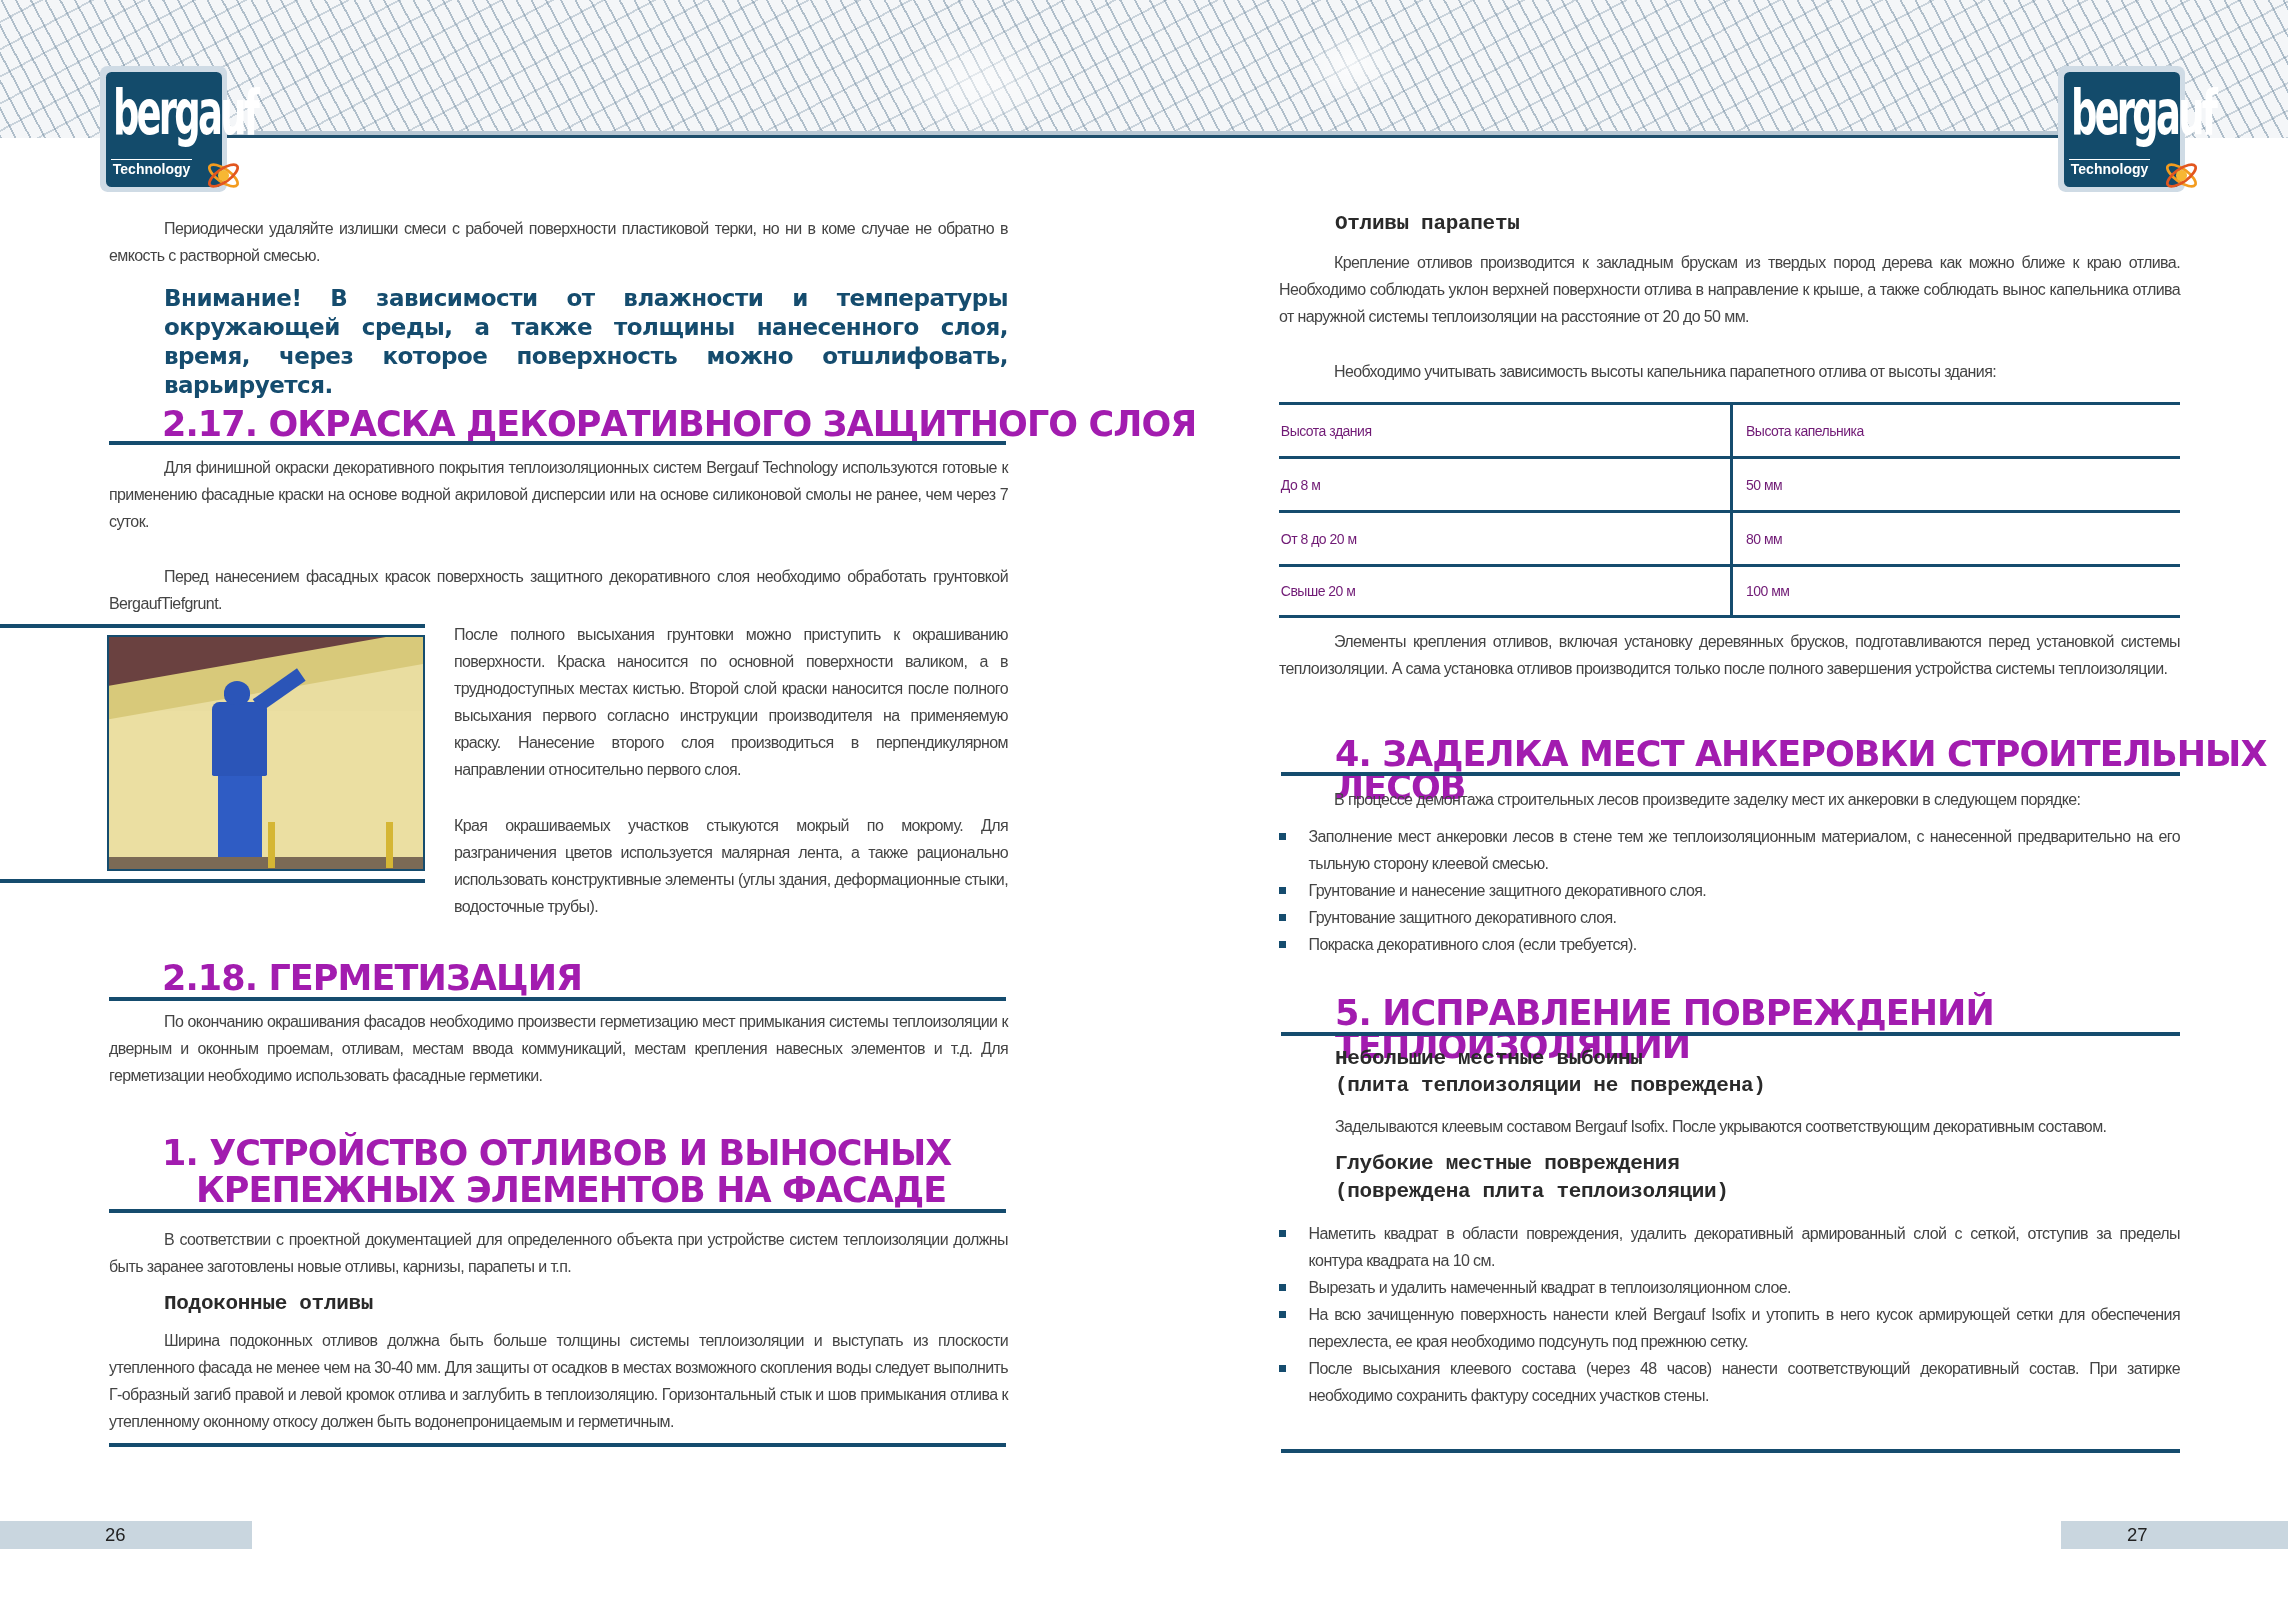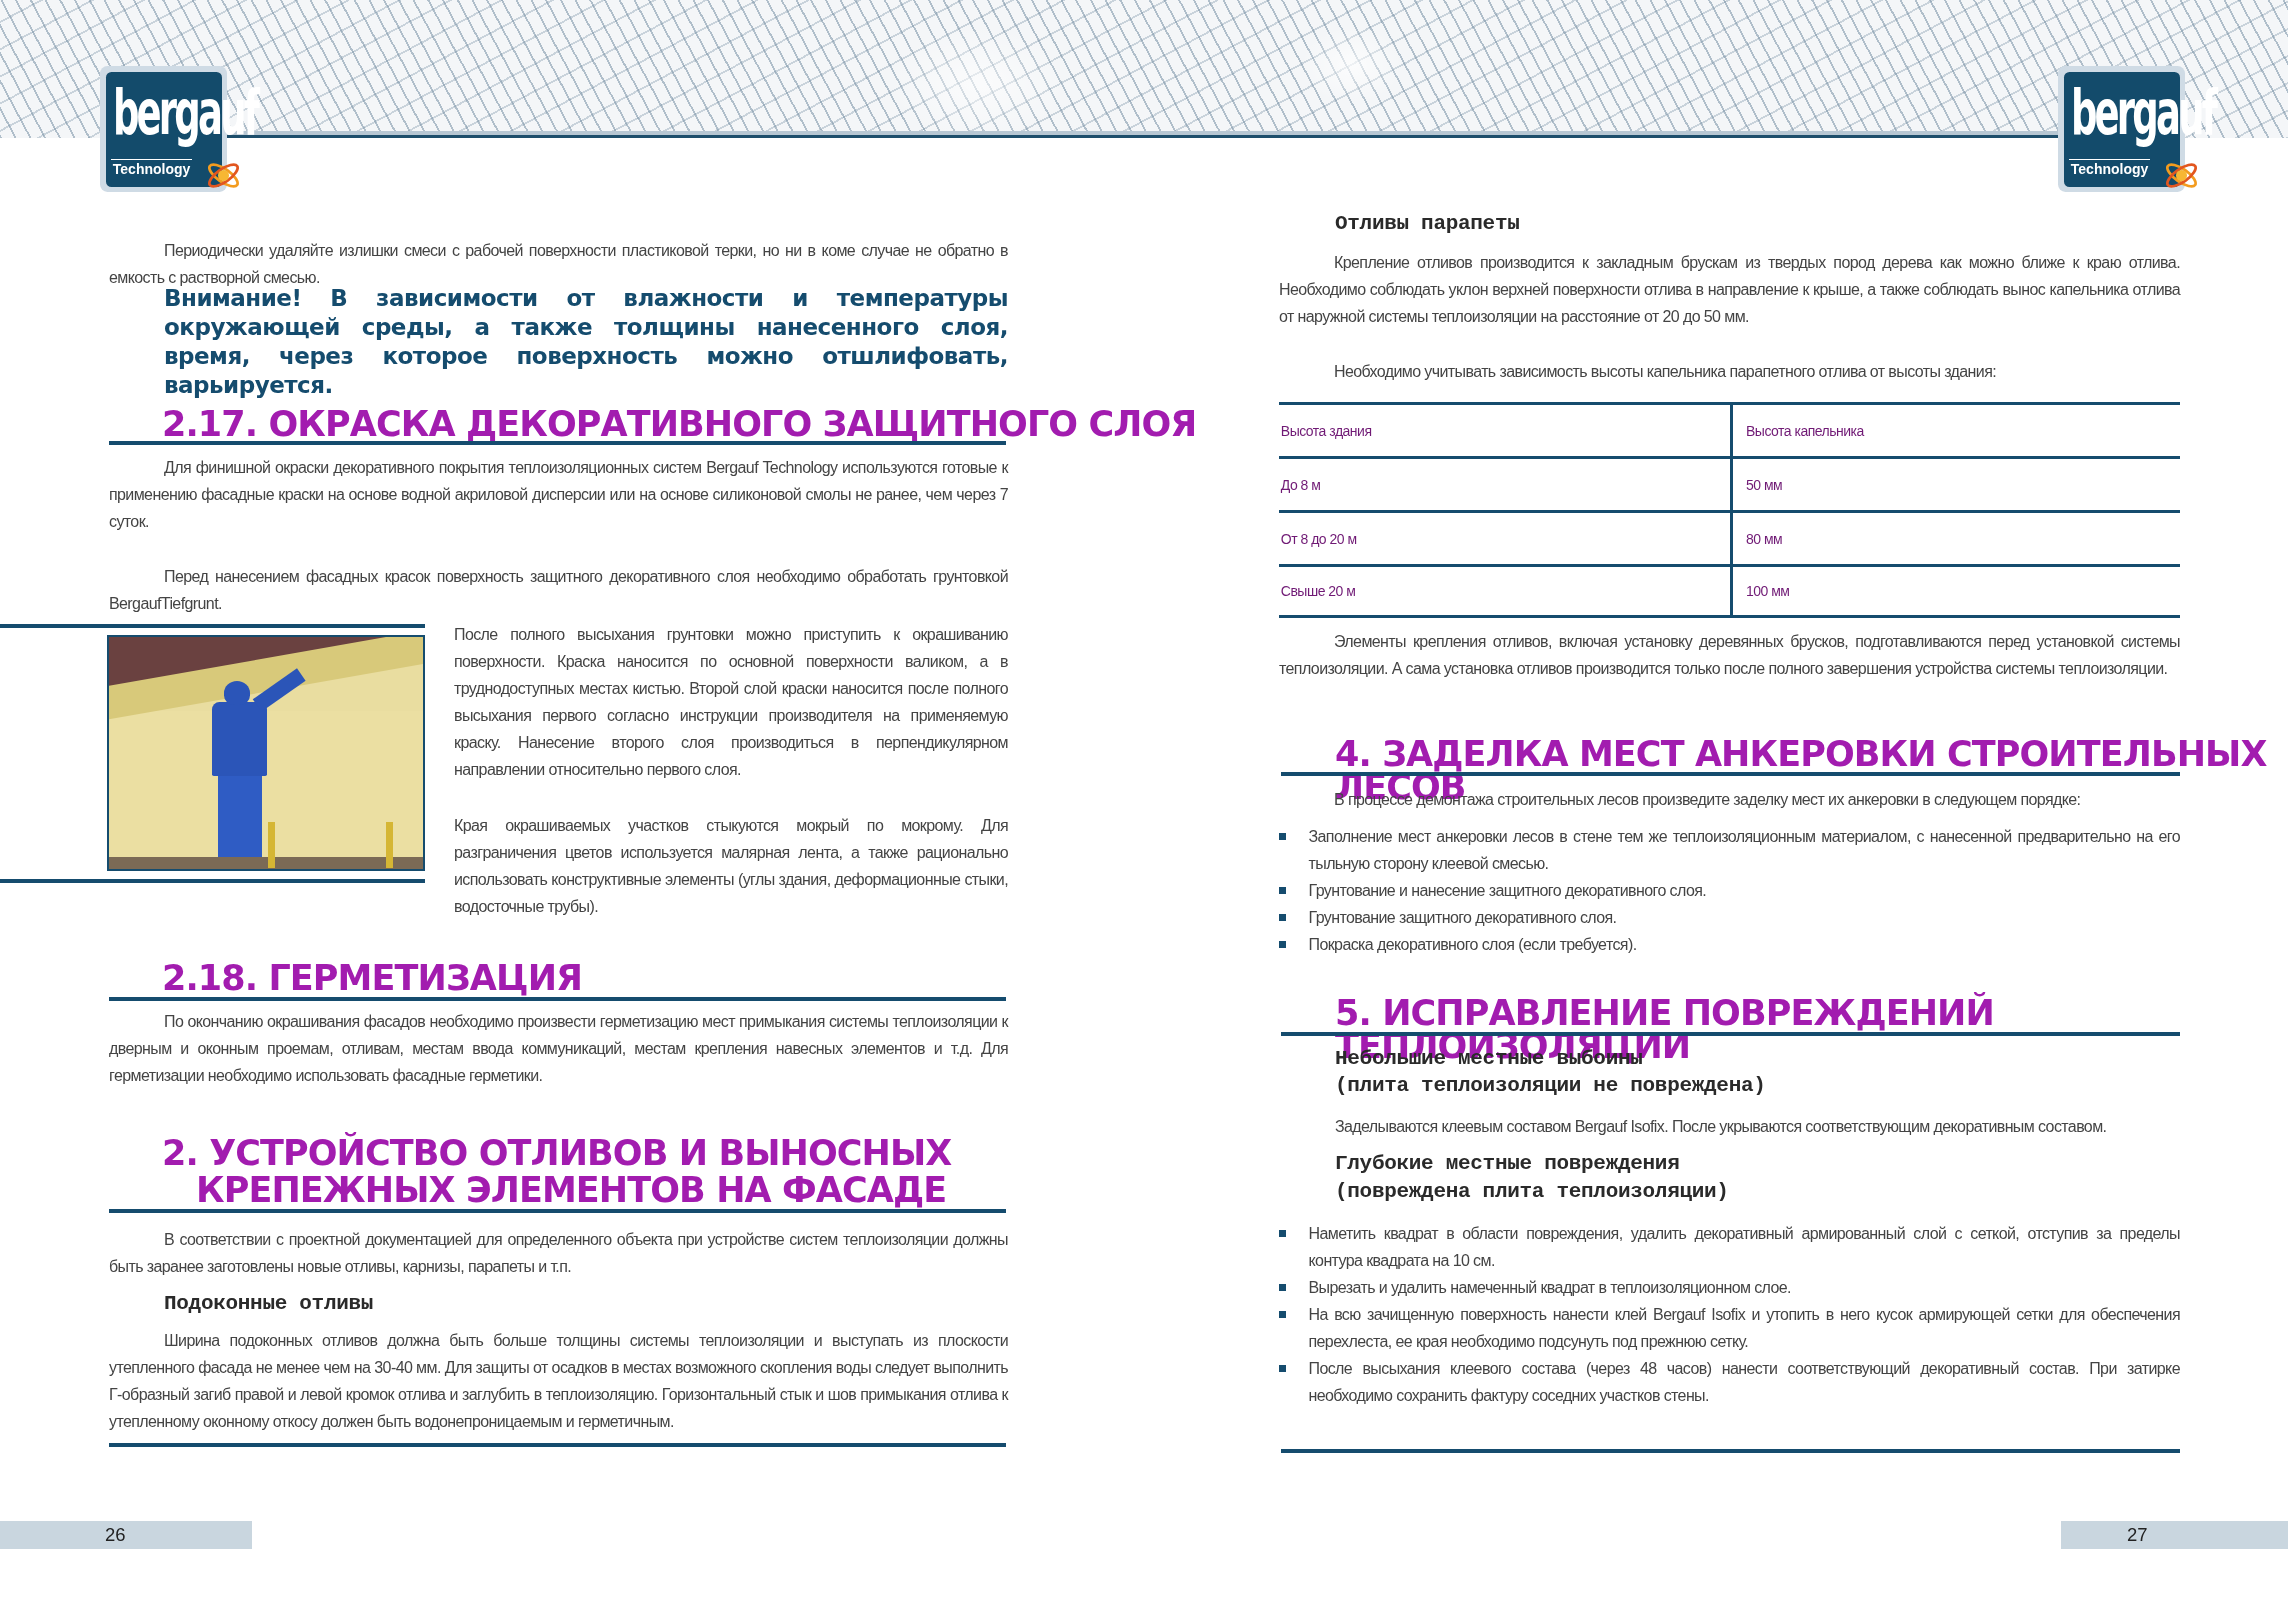--- a/index.html
+++ b/index.html
@@ -97,21 +97,21 @@
     <span class="logo-brand">bergauf</span>
     <span class="logo-tech">Technology</span>
     <svg class="atom-icon" viewBox="0 0 40 40">
       <ellipse cx="20" cy="20" rx="18" ry="7" fill="none" stroke="#f39c1f" stroke-width="3" transform="rotate(35 20 20)"></ellipse>
       <ellipse cx="20" cy="20" rx="18" ry="7" fill="none" stroke="#e2561f" stroke-width="3" transform="rotate(-35 20 20)"></ellipse>
       <circle cx="20" cy="20" r="6" fill="#f7b733"></circle>
     </svg>
   </div>
 </div>
 
-<p class="para" style="left:109px; top:215px; width:899px;margin-top:22px;"><span class="indent"></span><span>Периодически удаляйте излишки смеси с рабочей поверхности пластиковой терки, но ни в коме случае не обратно в емкость с растворной смесью.</span></p>
+<p class="para" style="left:109px; top:215px; width:899px;"><span class="indent"></span><span>Периодически удаляйте излишки смеси с рабочей поверхности пластиковой терки, но ни в коме случае не обратно в емкость с растворной смесью.</span></p>
 
 <p class="warn">Внимание! В зависимости от влажности и температуры окружающей среды, а также толщины нанесенного слоя, время, через которое поверхность можно отшлифовать, варьируется.</p>
 
 <div class="section-title" style="left:162px; top:408px;">2.17. ОКРАСКА ДЕКОРАТИВНОГО ЗАЩИТНОГО СЛОЯ</div>
 <div class="rule" style="left:109px; top:441px; width:897px;"></div>
 
 <p class="para" style="left:109px; top:454px; width:899px;"><span class="indent"></span><span>Для финишной окраски декоративного покрытия теплоизоляционных систем Bergauf Technology используются готовые к применению фасадные краски на основе водной акриловой дисперсии  или на основе силиконовой смолы не ранее, чем через 7 суток.</span></p>
 <p class="para" style="left:109px; top:563px; width:899px;"><span class="indent"></span><span>Перед нанесением фасадных красок поверхность защитного декоративного слоя необходимо обработать грунтовкой BergaufTiefgrunt.</span></p>
 
 <div class="photo-rule" style="top:624px;"></div>
@@ -129,21 +129,21 @@
 </div>
 <div class="photo-rule" style="top:879px;"></div>
 
 <p class="para" style="left:454px; top:621px; width:554px;">После полного высыхания грунтовки можно приступить к окрашиванию поверхности. Краска наносится по основной поверхности валиком, а в труднодоступных местах кистью. Второй слой краски наносится после полного высыхания первого согласно инструкции производителя на применяемую краску. Нанесение второго слоя производиться в перпендикулярном направлении относительно первого слоя.</p>
 <p class="para" style="left:454px; top:812px; width:554px;">Края окрашиваемых участков стыкуются мокрый по мокрому. Для разграничения цветов используется малярная лента, а также рационально использовать конструктивные элементы (углы здания, деформационные стыки, водосточные трубы).</p>
 
 <div class="section-title" style="left:162px; top:962px;">2.18. ГЕРМЕТИЗАЦИЯ</div>
 <div class="rule" style="left:109px; top:997px; width:897px;"></div>
 <p class="para" style="left:109px; top:1008px; width:899px;"><span class="indent"></span><span>По окончанию окрашивания фасадов необходимо произвести герметизацию мест примыкания системы теплоизоляции к дверным и оконным проемам, отливам, местам ввода коммуникаций, местам крепления навесных элементов и т.д. Для герметизации необходимо использовать фасадные герметики.</span></p>
 
-<div class="section-title" style="left:162px; top:1137px;">2.  УСТРОЙСТВО ОТЛИВОВ И ВЫНОСНЫХ</div>
+<div class="section-title" style="left:162px; top:1137px;">1.  УСТРОЙСТВО ОТЛИВОВ И ВЫНОСНЫХ</div>
 <div class="section-title" style="left:196px; top:1174px;">КРЕПЕЖНЫХ ЭЛЕМЕНТОВ НА ФАСАДЕ</div>
 <div class="rule" style="left:109px; top:1209px; width:897px;"></div>
 
 <p class="para" style="left:109px; top:1226px; width:899px;"><span class="indent"></span><span>В соответствии с проектной документацией для определенного объекта при устройстве систем теплоизоляции должны быть заранее заготовлены новые отливы, карнизы, парапеты и т.п.</span></p>
 <div class="subhead" style="left:164px; top:1290px;">Подоконные отливы</div>
 <p class="para" style="left:109px; top:1327px; width:899px;"><span class="indent"></span><span>Ширина подоконных отливов должна быть больше толщины системы теплоизоляции и выступать из плоскости утепленного фасада не менее чем на 30-40 мм. Для защиты от осадков в местах возможного скопления воды следует выполнить Г-образный загиб правой и левой кромок отлива и заглубить в теплоизоляцию. Горизонтальный стык и шов примыкания отлива  к утепленному оконному откосу должен быть водонепроницаемым и герметичным.</span></p>
 <div class="rule" style="left:109px; top:1443px; width:897px;"></div>
 
 <div class="page-tab page-tab-left">26</div>
 

